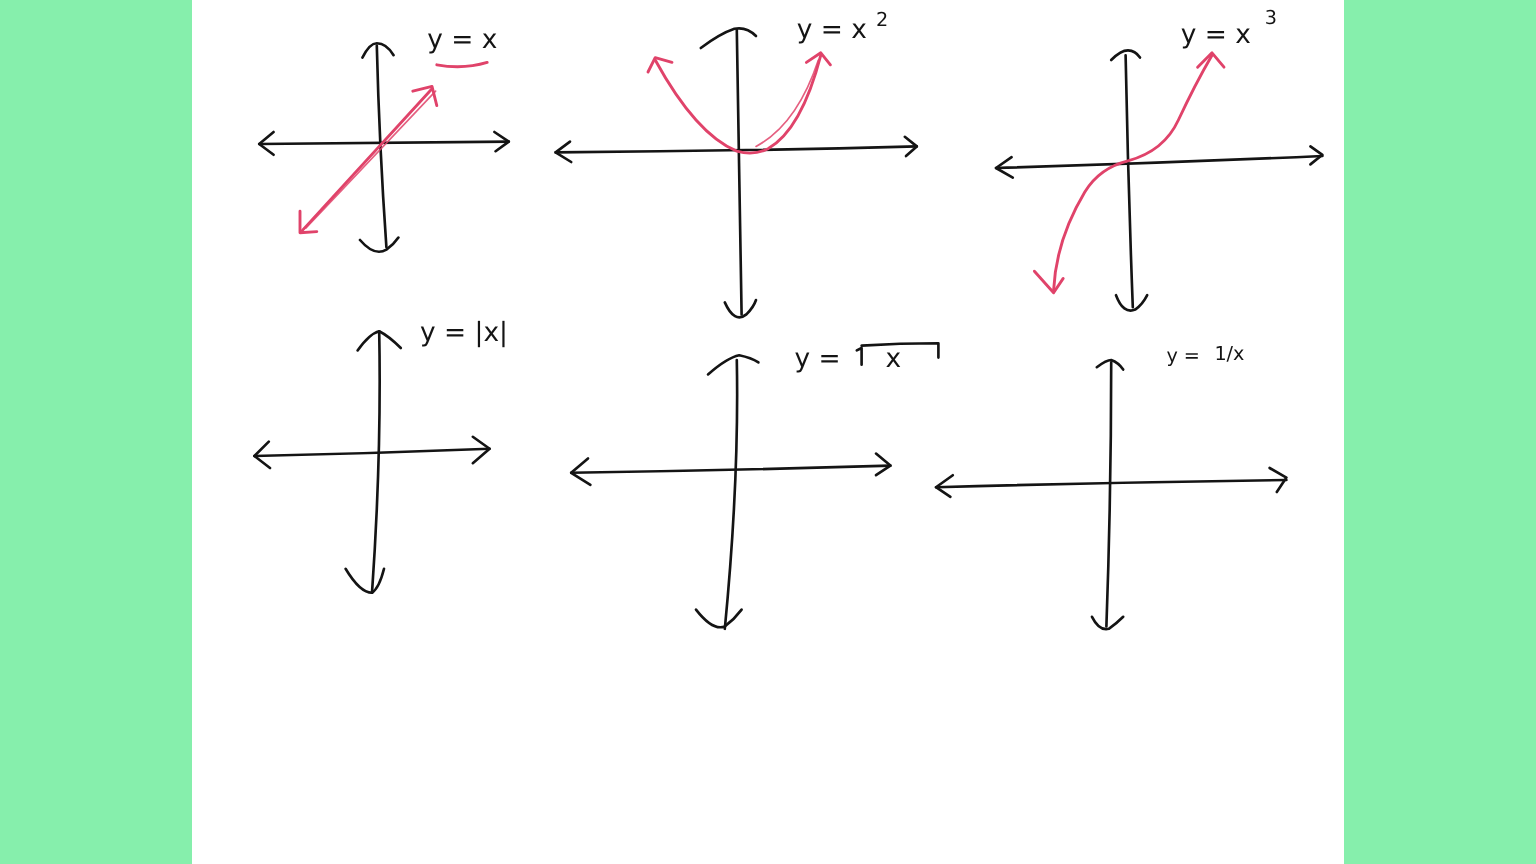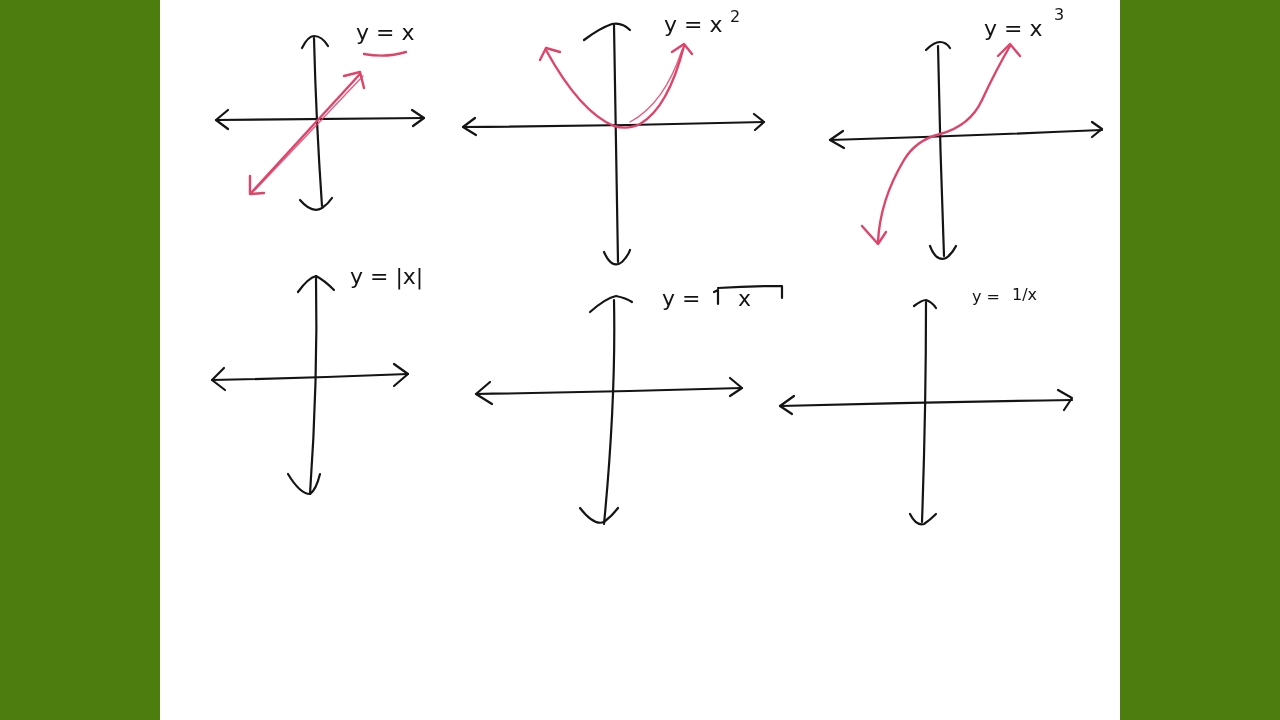--- a/index.html
+++ b/index.html
@@ -7,21 +7,21 @@
       padding: 0;
       width: 1280px;
       height: 720px;
       background: #000000;
       overflow: hidden;
     }
     .frame {
       position: absolute;
       left: 0; top: 0;
       width: 1280px; height: 720px;
-      background: #4d7c0f;
+      background: #86efac;
     }
     .page {
       position: absolute;
       left: 160px; top: 0;
       width: 960px; height: 720px;
       background: #ffffff;
     }
     svg.canvas {
       position: absolute;
       left: 0; top: 0;

